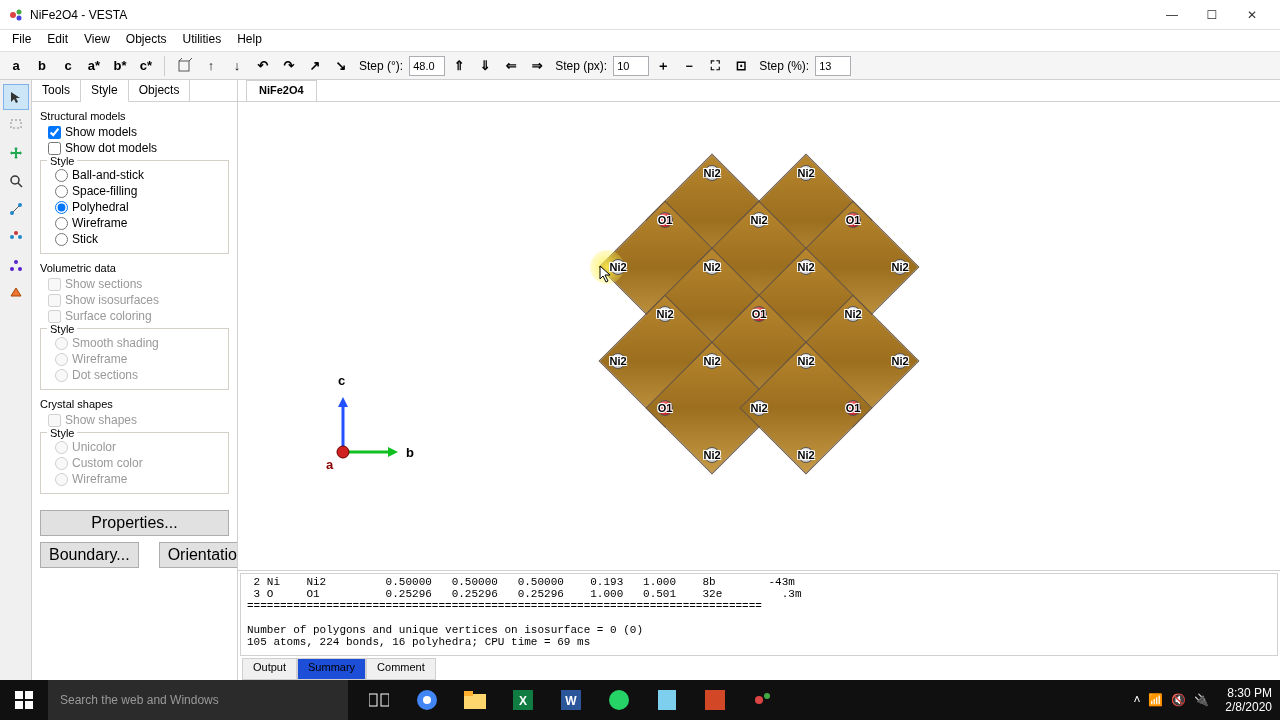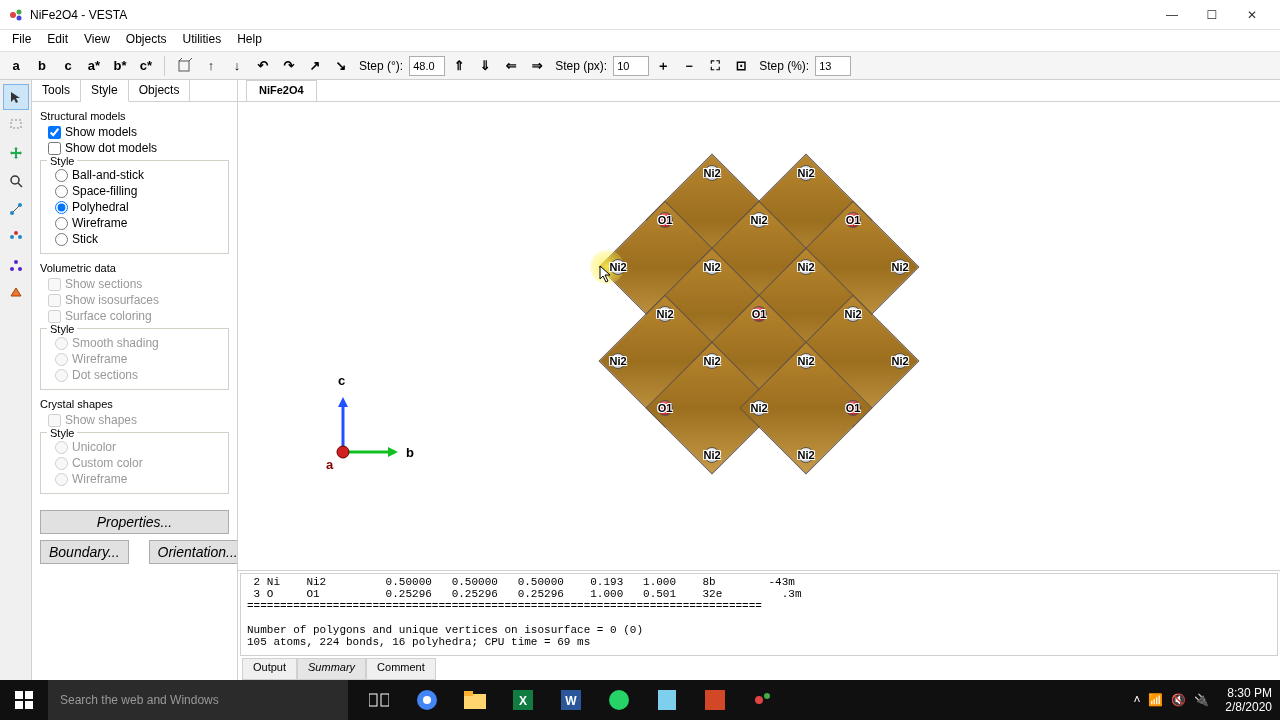--- a/index.html
+++ b/index.html
@@ -31,21 +31,21 @@
 .sidetabs .stab.active { background: #fff; font-weight: 500; border-bottom: 1px solid #fff; margin-bottom: -1px; }
 
 .panel-body { padding: 4px 8px; overflow-y: auto; }
 .phead { font-size: 11px; margin: 4px 0 2px; }
 .pitem { display: flex; align-items: center; gap: 4px; padding: 1px 0 1px 8px; font-size: 11px; }
 .pitem input { margin: 0; }
 .pitem.disabled { color: #999; }
 .fieldset { border: 1px solid #d4d0c8; margin: 4px 0 8px; padding: 4px 6px 6px; }
 .fieldset .leg { font-size: 11px; background: #fff; margin-top: -10px; width: fit-content; padding: 0 3px; }
 .btnrow { display: flex; gap: 20px; margin-top: 6px; }
-.btnrow button, .propbtn { flex: 1; padding: 3px 8px; border: 1px solid #adadad; background: #e1e1e1; font-size: 14px; font-style: italic; }
+.btnrow button, .propbtn { flex: 1; padding: 3px 8px; border: 1px solid #adadad; background: #e1e1e1; font-size: 16px; }
 .propbtn { width: 100%; margin-top: 8px; }
 
 .mainarea { flex: 1; display: flex; flex-direction: column; position: relative; }
 .doctab { height: 22px; display: flex; border-bottom: 1px solid #d0d0d0; padding-left: 8px; font-weight: bold; }
 .doctab .dtab { padding: 3px 12px; border: 1px solid #d0d0d0; border-bottom: none; background: #fff; font-size: 11px; }
 
 .canvas { flex: 1; background: #fff; position: relative; overflow: hidden; }
 .axes { position: absolute; left: 90px; bottom: 100px; }
 .axlbl { position: absolute; font-weight: bold; font-size: 13px; }
 
@@ -54,21 +54,21 @@
 .atom { position: absolute; width: 16px; height: 16px; border-radius: 50%; background: radial-gradient(circle at 30% 30%, #fff, #bbb); border: 1px solid #555; transform: translate(-50%, -50%); }
 .atom.o { background: radial-gradient(circle at 30% 30%, #ff8080, #aa0000); }
 .albl { position: absolute; font-size: 11px; font-weight: bold; transform: translate(-50%, -50%); text-shadow: 1px 1px 0 #fff, -1px -1px 0 #fff, 1px -1px 0 #fff, -1px 1px 0 #fff; white-space: nowrap; pointer-events: none; }
 .highlight { position: absolute; width: 34px; height: 34px; border-radius: 50%; background: radial-gradient(circle, rgba(255,240,80,0.9), rgba(255,240,80,0)); transform: translate(-50%, -50%); }
 .cursor-arrow { position: absolute; transform: translate(-2px, -2px); pointer-events: none; }
 
 .output { height: 110px; border-top: 1px solid #d0d0d0; display: flex; flex-direction: column; }
 .outtext { flex: 1; overflow: auto; padding: 2px 6px; font-family: "Courier New", monospace; font-size: 11px; white-space: pre; background: #fff; border: 1px solid #d0d0d0; margin: 2px; }
 .outtabs { height: 22px; display: flex; padding-left: 4px; }
 .outtabs .otab { padding: 2px 10px; border: 1px solid #d0d0d0; font-size: 11px; background: #f0f0f0; }
-.outtabs .otab.active { background: #e5e5e5; font-style: italic; }
+.outtabs .otab.active { background: #1d4ed8; }
 
 .taskbar { position: absolute; bottom: 0; left: 0; right: 0; height: 40px; background: #101010; display: flex; align-items: center; color: #fff; }
 .taskbar .start { width: 48px; height: 40px; display: flex; align-items: center; justify-content: center; }
 .taskbar .search { flex: 0 0 300px; height: 40px; background: #2b2b2b; display: flex; align-items: center; padding: 0 12px; color: #999; font-size: 13px; }
 .taskbar .apps { flex: 1; display: flex; align-items: center; gap: 2px; padding-left: 8px; }
 .taskbar .app { width: 46px; height: 40px; display: flex; align-items: center; justify-content: center; }
 .taskbar .tray { display: flex; align-items: center; gap: 8px; padding: 0 8px; font-size: 11px; }
 .taskbar .clock { text-align: right; line-height: 1.2; padding: 0 8px; font-size: 11px; }
 </style>
 </head>

